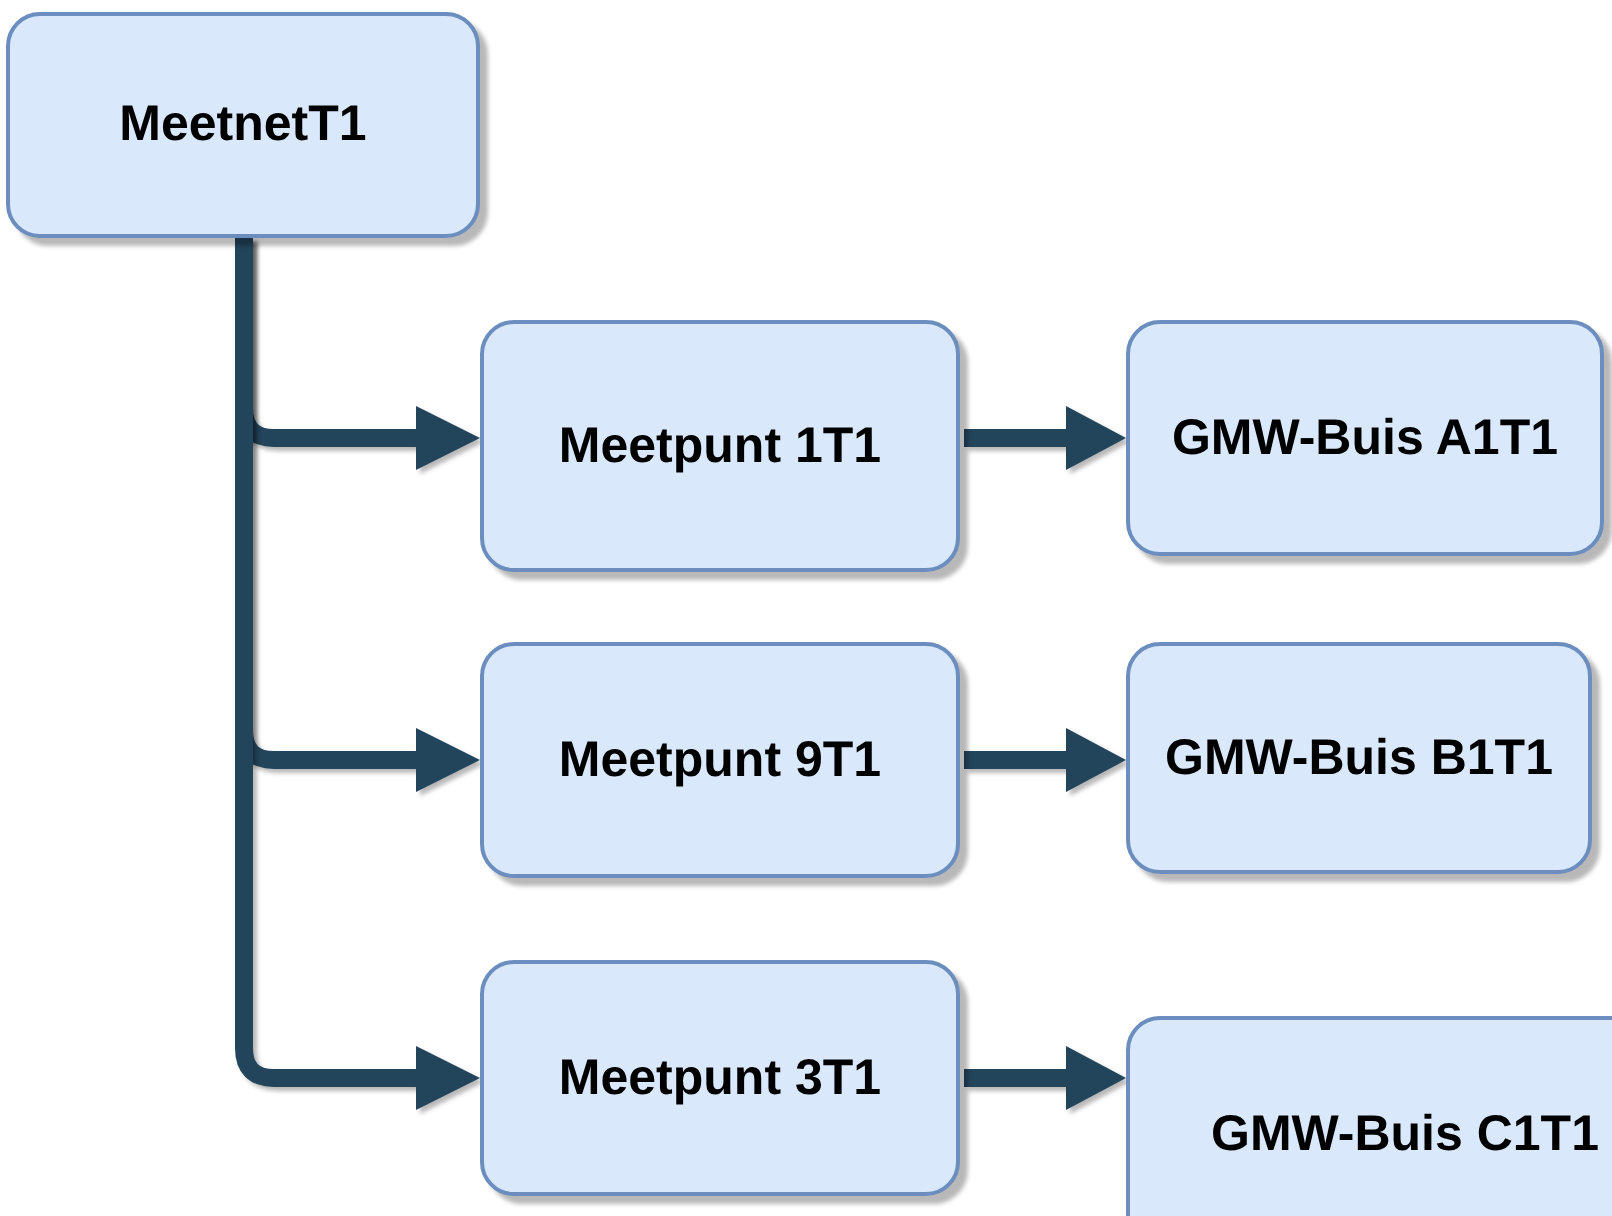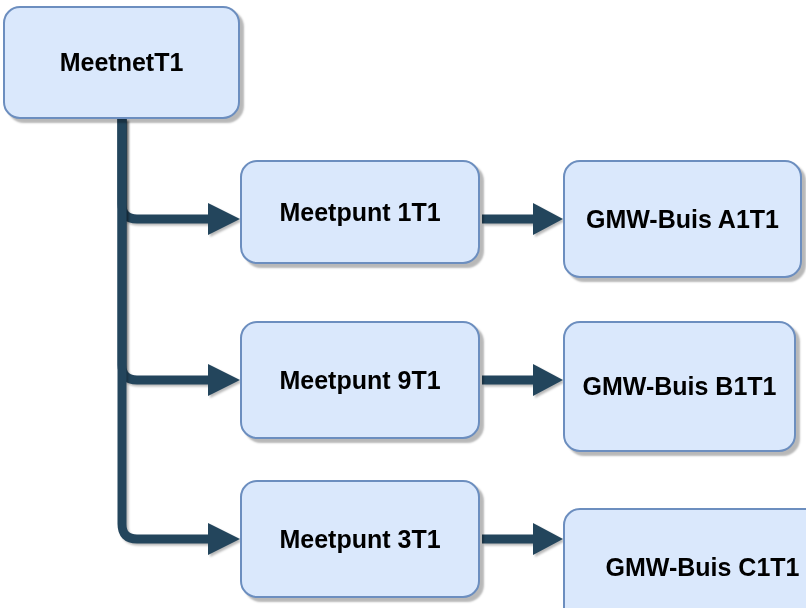--- a/index.html
+++ b/index.html
@@ -41,25 +41,25 @@
     align-items: center;
     justify-content: center;
     text-align: center;
     color: var(--text);
     font-weight: 700;
     font-size: 25px;
     line-height: 33px;
   }
   
   .n-meetnet    { left: 3px;   top: 6px;   width: 237px; height: 113px; }
-  .n-meetpunt-1 { left: 240px; top: 160px; width: 240px; height: 104px; }
+  .n-meetpunt-1 { left: 240px; top: 160px; width: 240px; height: 126px; }
   .n-meetpunt-2 { left: 240px; top: 321px; width: 240px; height: 118px; }
   .n-meetpunt-3 { left: 240px; top: 480px; width: 240px; height: 118px; }
   .n-gmw-a1     { left: 563px; top: 160px; width: 239px; height: 118px; }
-  .n-gmw-b1     { left: 563px; top: 321px; width: 233px; height: 131px; }
+  .n-gmw-b1     { left: 563px; top: 321px; width: 233px; height: 116px; }
   .n-gmw-c1     { left: 563px; top: 508px; width: 279px; height: 118px; }
 </style>
 </head>
 <body>
 
 <div class="canvas">
 
   <svg class="connectors" viewBox="0 0 806 608">
 
     <path d="M122 119 L122 204 Q122 219 137 219 L208 219" fill="none" stroke-width="9" stroke-linejoin="round" stroke="#23455c"></path>

